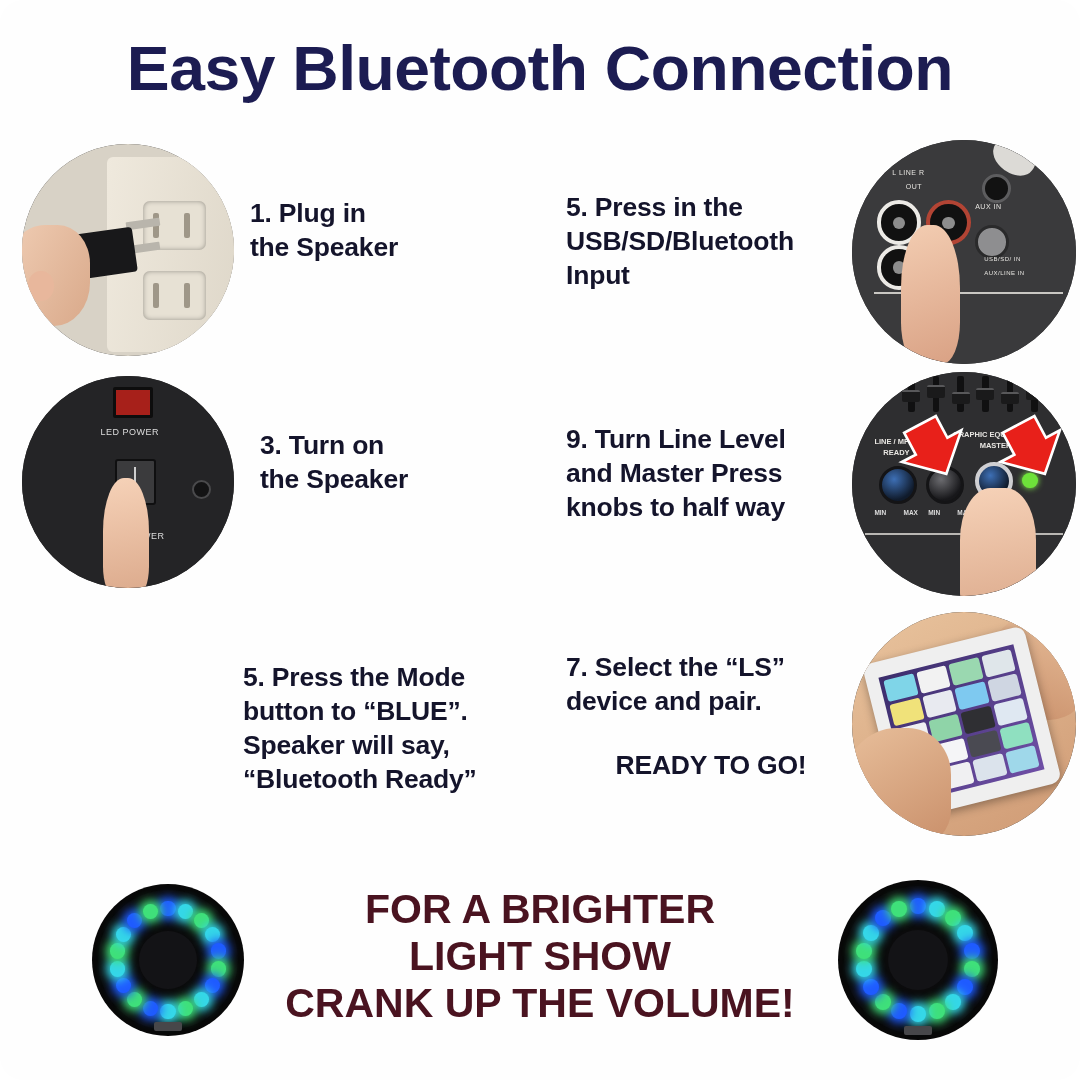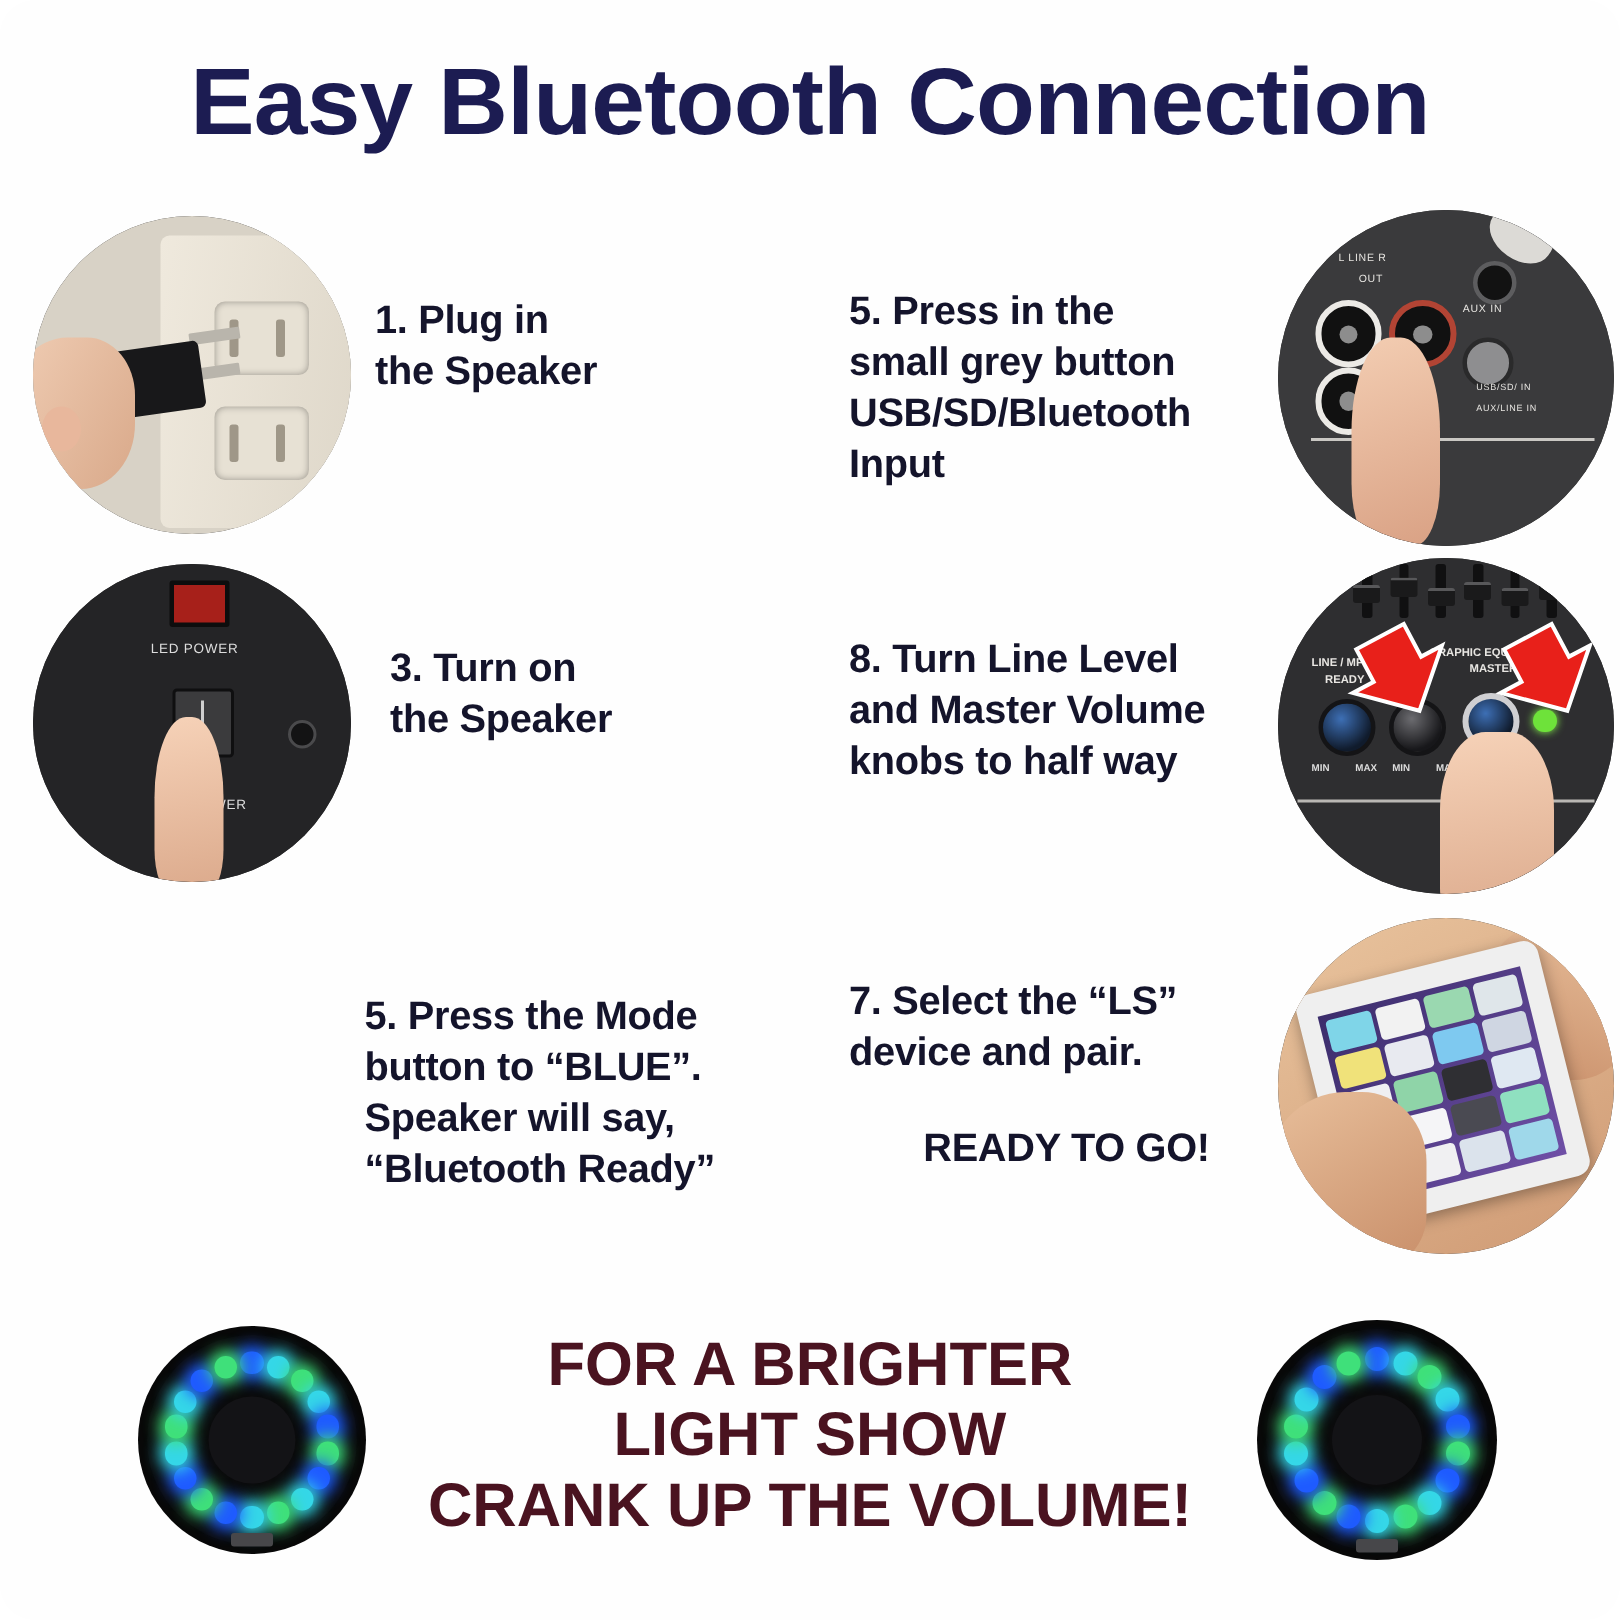--- a/index.html
+++ b/index.html
@@ -226,21 +226,20 @@
       <div class="thumbnail-n"></div>
     </div>
 
     <div class="steptext st1">
       <div>1. Plug in</div>
       <div>the Speaker</div>
     </div>
 
     <div class="steptext st2">
       <div>5. Press in the</div>
-      <div>small grey button</div>
       <div>USB/SD/Bluetooth</div>
       <div>Input</div>
     </div>
 
     <div class="photo ph-r">
       <div class="fill panel-bg"></div>
       <div class="guitar"></div>
       <div class="lbl lbl-line">L  LINE  R</div>
       <div class="lbl lbl-out">OUT</div>
       <div class="rca rca-w1"></div>
@@ -267,22 +266,22 @@
       <div class="screw"></div>
       <div class="finger3"></div>
     </div>
 
     <div class="steptext st3">
       <div>3. Turn on</div>
       <div>the Speaker</div>
     </div>
 
     <div class="steptext st4">
-      <div>8. Turn Line Level</div>
-      <div>and Master Volume</div>
+      <div>9. Turn Line Level</div>
+      <div>and Master Press</div>
       <div>knobs to half way</div>
     </div>
 
     <div class="photo ph-r">
       <div class="fill mx-bg"></div>
       <div class="slider-slot" style="left:25%"></div>
       <div class="slider-slot" style="left:36%"></div>
       <div class="slider-slot" style="left:47%"></div>
       <div class="slider-slot" style="left:58%"></div>
       <div class="slider-slot" style="left:69%"></div>

